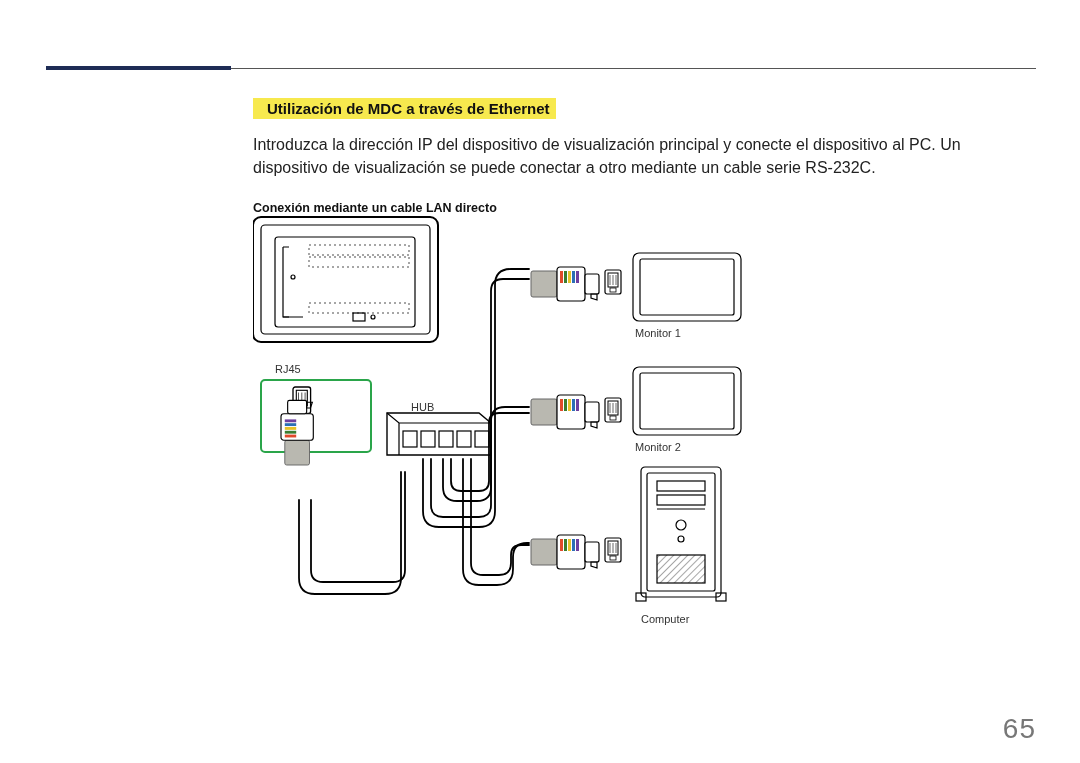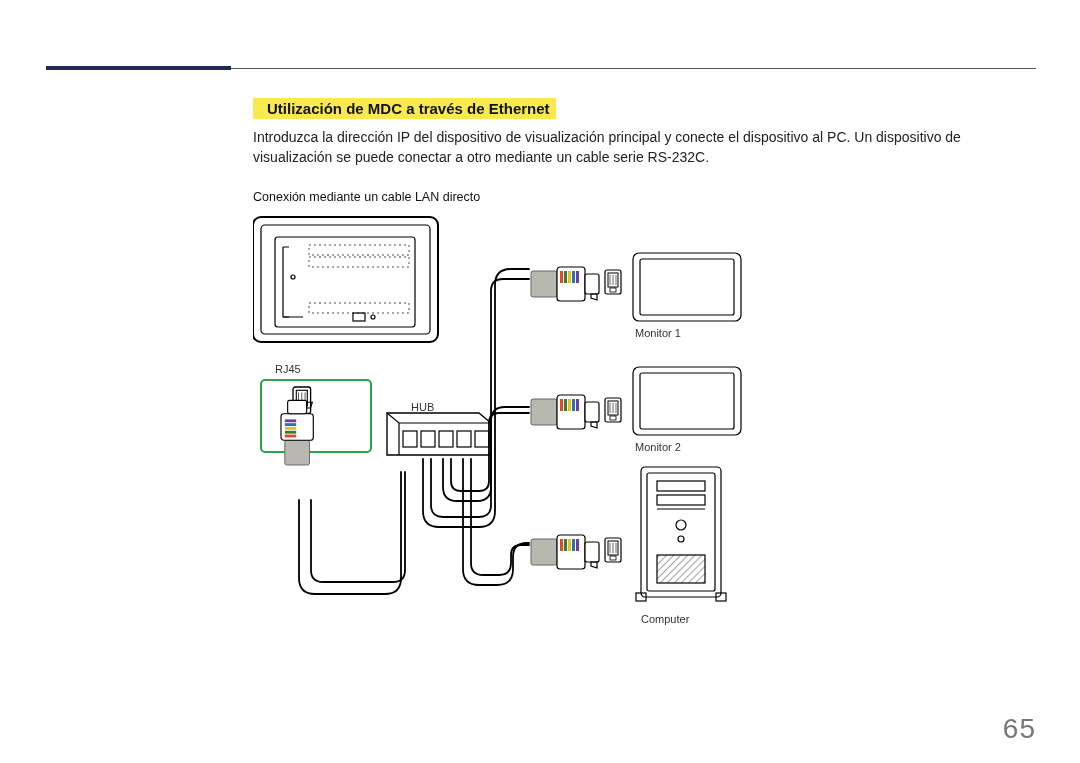--- a/index.html
+++ b/index.html
@@ -5,22 +5,22 @@
   * { box-sizing: border-box; margin: 0; padding: 0; }
   body {
     width: 1080px; height: 763px;
     font-family: Arial, Helvetica, sans-serif;
     color: #333; background: #fff; position: relative;
   }
   .top-rule { position:absolute; left:46px; right:44px; top:68px; border-top:1px solid #555; }
   .top-accent { position:absolute; left:46px; width:185px; top:66px; height:4px; background:#1e2c55; }
   .content { position:absolute; left:253px; right:44px; top:98px; }
   .h2 { font-size:15px; font-weight:bold; background:#f7e94e; display:inline-block; padding:2px 6px 2px 14px; color:#111; }
-  .para { font-size:14px; line-height:1.45; margin-top:8px; color:#222; }
-  .h3 { font-size:12.5px; font-weight:normal; margin-top:22px; color:#111; }
+  .para { font-size:16px; line-height:1.45; margin-top:14px; color:#222; }
+  .h3 { font-size:12.5px; font-weight:bold; margin-top:22px; color:#111; }
   .dash-row { margin-top:4px; font-size:10px; color:#333; }
   .dash { display:inline-block; width:14px; border-top:1px solid #555; vertical-align:middle; margin-right:4px; }
   .figure { position:absolute; left:253px; top:215px; width:610px; height:440px; }
   .label { font-size:11px; color:#333; }
 
   
   .wire { stroke:#000; stroke-width:1.8; fill:none; stroke-linecap:round; stroke-linejoin:round; }
   .thin { stroke:#000; stroke-width:1.2; fill:none; }
   .hatch { fill:url(#hatch); stroke:#000; stroke-width:1.2; }
   .panel-outer { fill:#fff; stroke:#000; stroke-width:2; }

